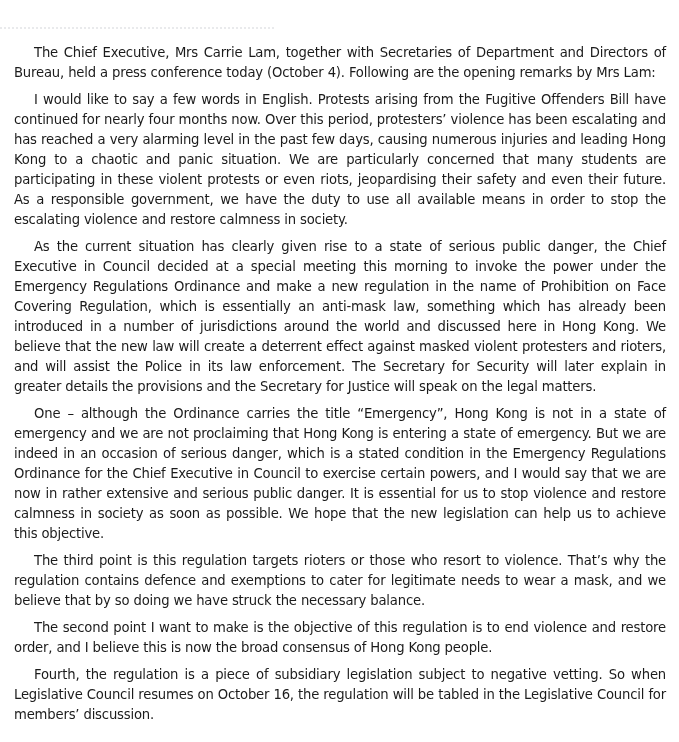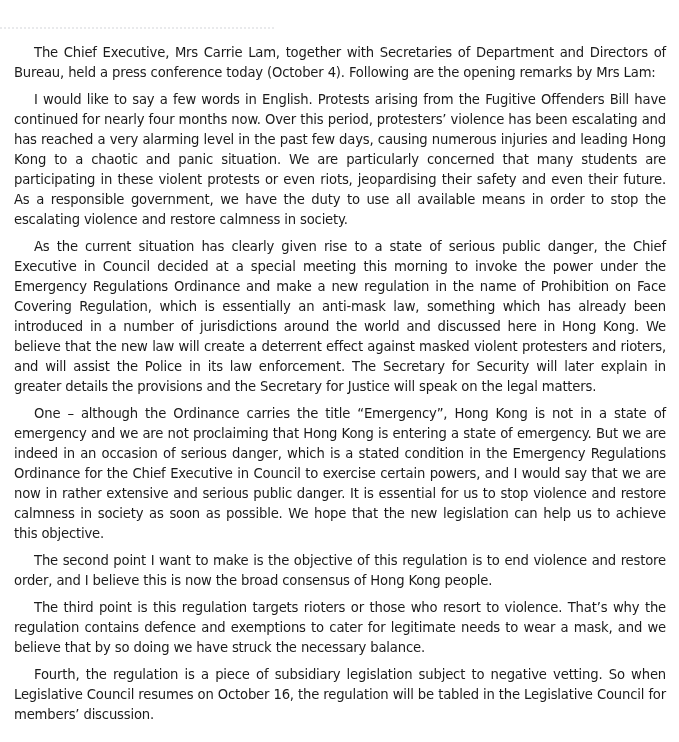--- a/index.html
+++ b/index.html
@@ -61,19 +61,19 @@
 
 <div class="page">
 
   <div class="top-rule"></div>
 
   <div class="doc-body">
     <p class="para">The Chief Executive, Mrs Carrie Lam, together with Secretaries of Department and Directors of Bureau, held a press conference today (October 4). Following are the opening remarks by Mrs Lam:</p>
     <p class="para">I would like to say a few words in English. Protests arising from the Fugitive Offenders Bill have continued for nearly four months now. Over this period, protesters’ violence has been escalating and has reached a very alarming level in the past few days, causing numerous injuries and leading Hong Kong to a chaotic and panic situation. We are particularly concerned that many students are participating in these violent protests or even riots, jeopardising their safety and even their future. As a responsible government, we have the duty to use all available means in order to stop the escalating violence and restore calmness in society.</p>
     <p class="para">As the current situation has clearly given rise to a state of serious public danger, the Chief Executive in Council decided at a special meeting this morning to invoke the power under the Emergency Regulations Ordinance and make a new regulation in the name of Prohibition on Face Covering Regulation, which is essentially an anti-mask law, something which has already been introduced in a number of jurisdictions around the world and discussed here in Hong Kong. We believe that the new law will create a deterrent effect against masked violent protesters and rioters, and will assist the Police in its law enforcement. The Secretary for Security will later explain in greater details the provisions and the Secretary for Justice will speak on the legal matters.</p>
     <p class="para">One – although the Ordinance carries the title “Emergency”, Hong Kong is not in a state of emergency and we are not proclaiming that Hong Kong is entering a state of emergency. But we are indeed in an occasion of serious danger, which is a stated condition in the Emergency Regulations Ordinance for the Chief Executive in Council to exercise certain powers, and I would say that we are now in rather extensive and serious public danger. It is essential for us to stop violence and restore calmness in society as soon as possible. We hope that the new legislation can help us to achieve this objective.</p>
+    <p class="para">The third point is this regulation targets rioters or those who resort to violence. That’s why the regulation contains defence and exemptions to cater for legitimate needs to wear a mask, and we believe that by so doing we have struck the necessary balance.</p>
     <p class="para">The second point I want to make is the objective of this regulation is to end violence and restore order, and I believe this is now the broad consensus of Hong Kong people.</p>
-    <p class="para">The third point is this regulation targets rioters or those who resort to violence. That’s why the regulation contains defence and exemptions to cater for legitimate needs to wear a mask, and we believe that by so doing we have struck the necessary balance.</p>
     <p class="para">Fourth, the regulation is a piece of subsidiary legislation subject to negative vetting. So when Legislative Council resumes on October 16, the regulation will be tabled in the Legislative Council for members’ discussion.</p>
 
   </div>
 
 </div>
 
 </body></html>

